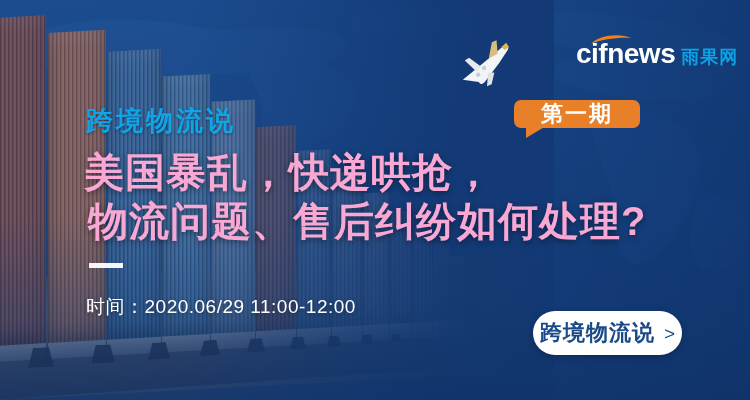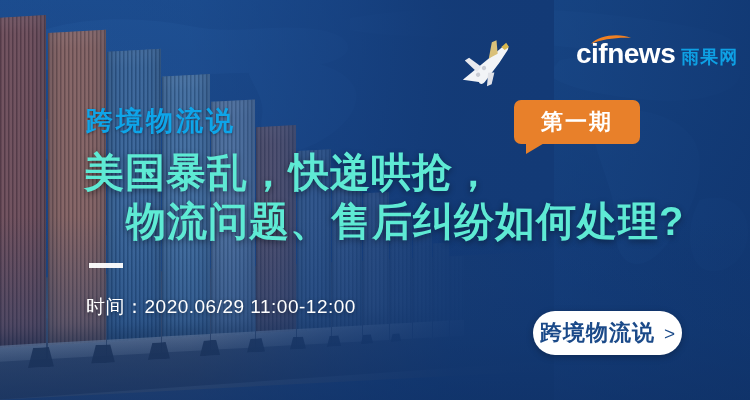--- a/index.html
+++ b/index.html
@@ -170,28 +170,28 @@
     font-size: 27px;
     font-weight: bold;
     letter-spacing: 3px;
     text-shadow: 0 1px 3px rgba(0,0,0,.35);
   }
 
   .headline {
     position: absolute;
     left: 84px;
     top: 148px;
-    color: #5eead4;
+    color: #f9a8d4;
     font-size: 40px;
     font-weight: bold;
     line-height: 1.22;
     letter-spacing: 1px;
     text-shadow: 0 2px 6px rgba(0,0,0,.45);
   }
-  .headline .line2 { margin-left: 4px; padding-left: 38px; }
+  .headline .line2 { margin-left: 4px; }
 
   .rule {
     position: absolute;
     left: 89px;
     top: 263px;
     width: 34px;
     height: 5px;
     background: #ffffff;
     opacity: .95;
   }
@@ -205,21 +205,21 @@
     letter-spacing: .5px;
     text-shadow: 0 1px 4px rgba(0,0,0,.4);
   }
 
   
   .badge {
     position: absolute;
     left: 514px;
     top: 100px;
     width: 126px;
-    height: 44px;
+    height: 28px;
     background: #e8802a;
     border-radius: 7px;
     color: #ffffff;
     font-size: 22px;
     font-weight: bold;
     letter-spacing: 2px;
     display: flex;
     align-items: center;
     justify-content: center;
   }

